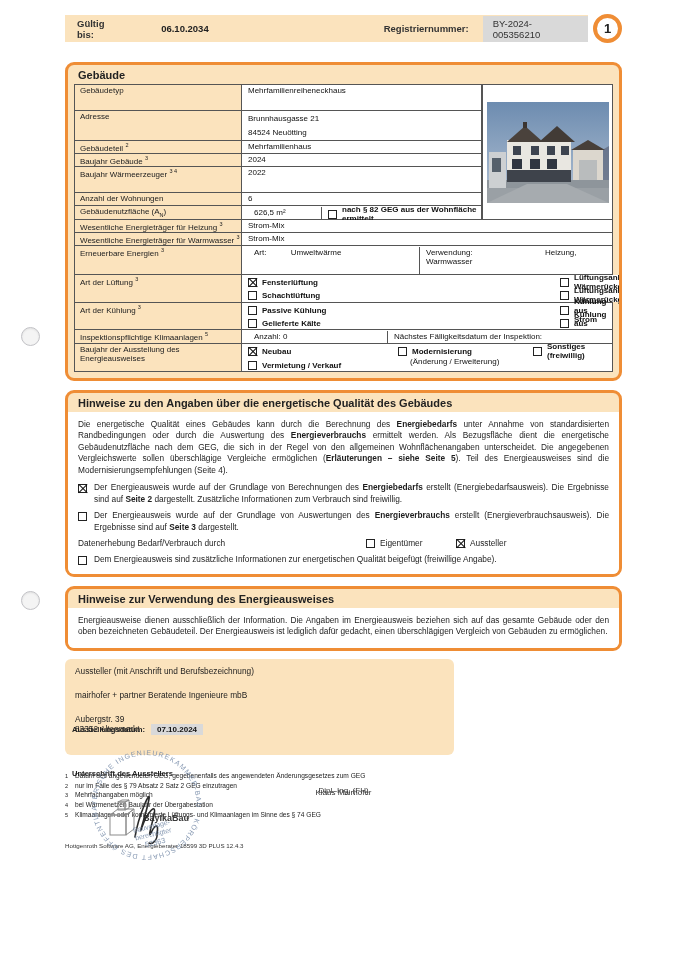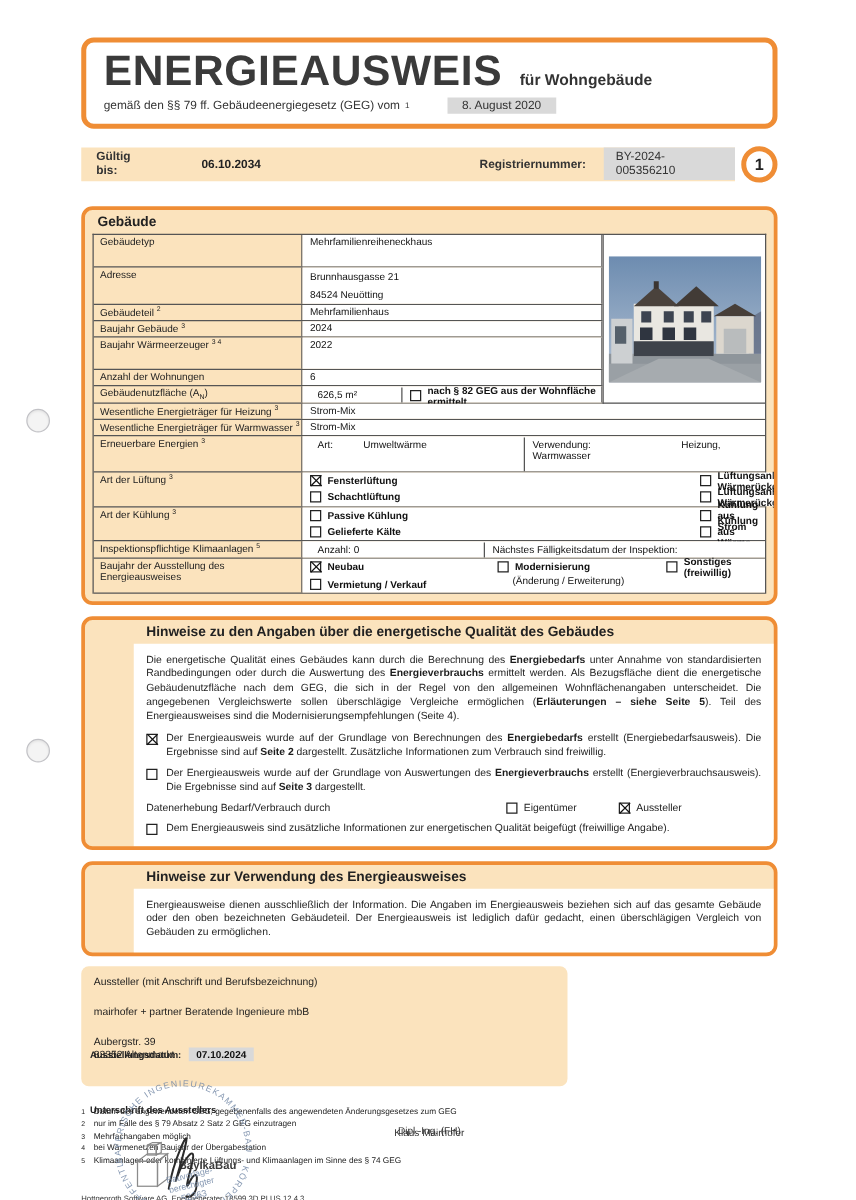--- a/index.html
+++ b/index.html
@@ -59,21 +59,21 @@
     position:relative;margin-right:5px;flex:none;}
   .cb.checked::before,.cb.checked::after{content:"";position:absolute;left:-2px;top:3px;width:12px;height:1.3px;background:#111;}
   .cb.checked::before{transform:rotate(45deg);}
   .cb.checked::after{transform:rotate(-45deg);}
   .anlass-grid{display:flex;padding-top:2px;}
   .anlass-c1{width:150px;flex:none;display:flex;flex-direction:column;gap:2px;}
   .anlass-c2{width:135px;flex:none;}
   .anlass-c3{flex:1;}
   .indent2{margin-left:12px;font-size:8px;}
   
-  .hints{margin-top:9px;padding-left:39px;}
+  .hints{margin-top:9px;}
   .hints-body{background:#fff;padding:7px 10px 8px 10px;font-size:8.3px;line-height:1.38;color:#1d1d1d;text-align:justify;}
   .hints-body p{margin:0 0 6px 0;}
   .cb-line{display:flex;margin-bottom:5px;text-align:justify;}
   .cb-line .cb{margin-top:2px;margin-right:7px;}
   .daten-line{display:flex;align-items:center;margin-bottom:5px;}
   .daten-label{width:288px;flex:none;}
   .daten-item{display:flex;align-items:center;width:90px;flex:none;}
   .daten-item2{display:flex;align-items:center;}
   
   .bottom{display:flex;margin-top:8px;gap:8px;flex-direction:column;}
@@ -100,31 +100,20 @@
   b{font-weight:bold;}
 </style>
 </head>
 <body>
 
 <div class="hole" style="top:327px;"></div>
 <div class="hole" style="top:591px;"></div>
 
 <div class="content">
 
-  <div class="title-box">
-    <div class="title-line">
-      <span class="main-title">ENERGIEAUSWEIS</span>
-      <span class="subtitle">für Wohngebäude</span>
-    </div>
-    <div class="law-line">
-      <span>gemäß den §§ 79 ff. Gebäudeenergiegesetz (GEG) vom</span>
-      <sup>1</sup>
-      <span class="chip law-chip">8. August 2020</span>
-    </div>
-  </div>
 
   <div class="validity-wrap">
     <div class="validity-bar">
       <span class="lab v-label">Gültig bis:</span>
       <span class="v-date">06.10.2034</span>
       <span class="lab r-label">Registriernummer:</span>
       <span class="chip reg-chip">BY-2024-005356210</span>
     </div>
     <div class="page-badge">1</div>
   </div>

